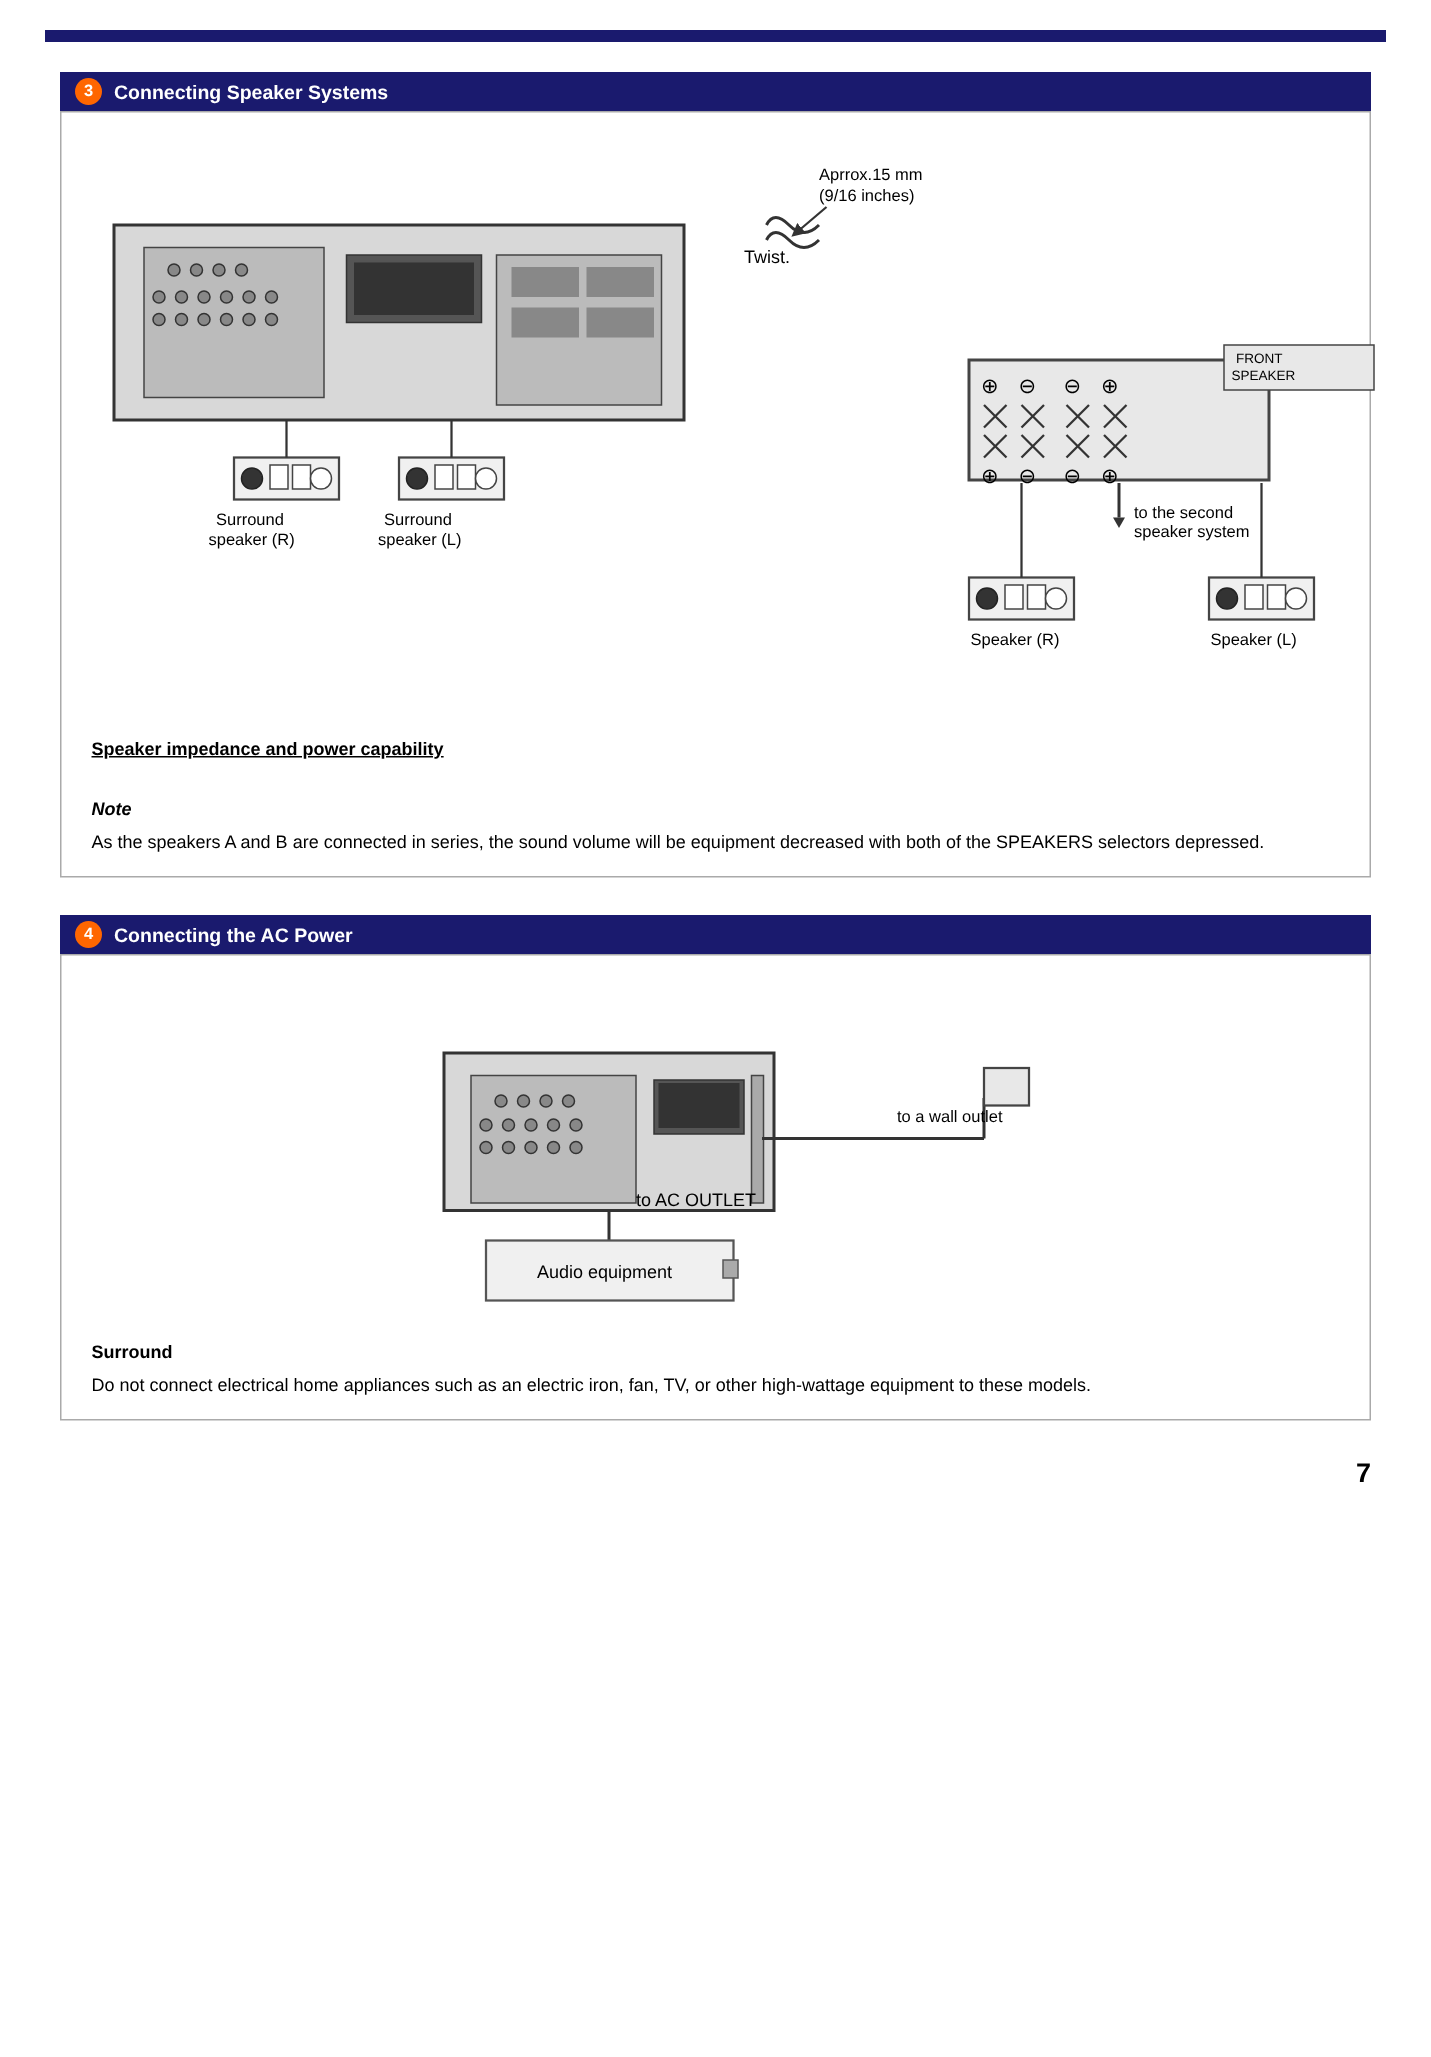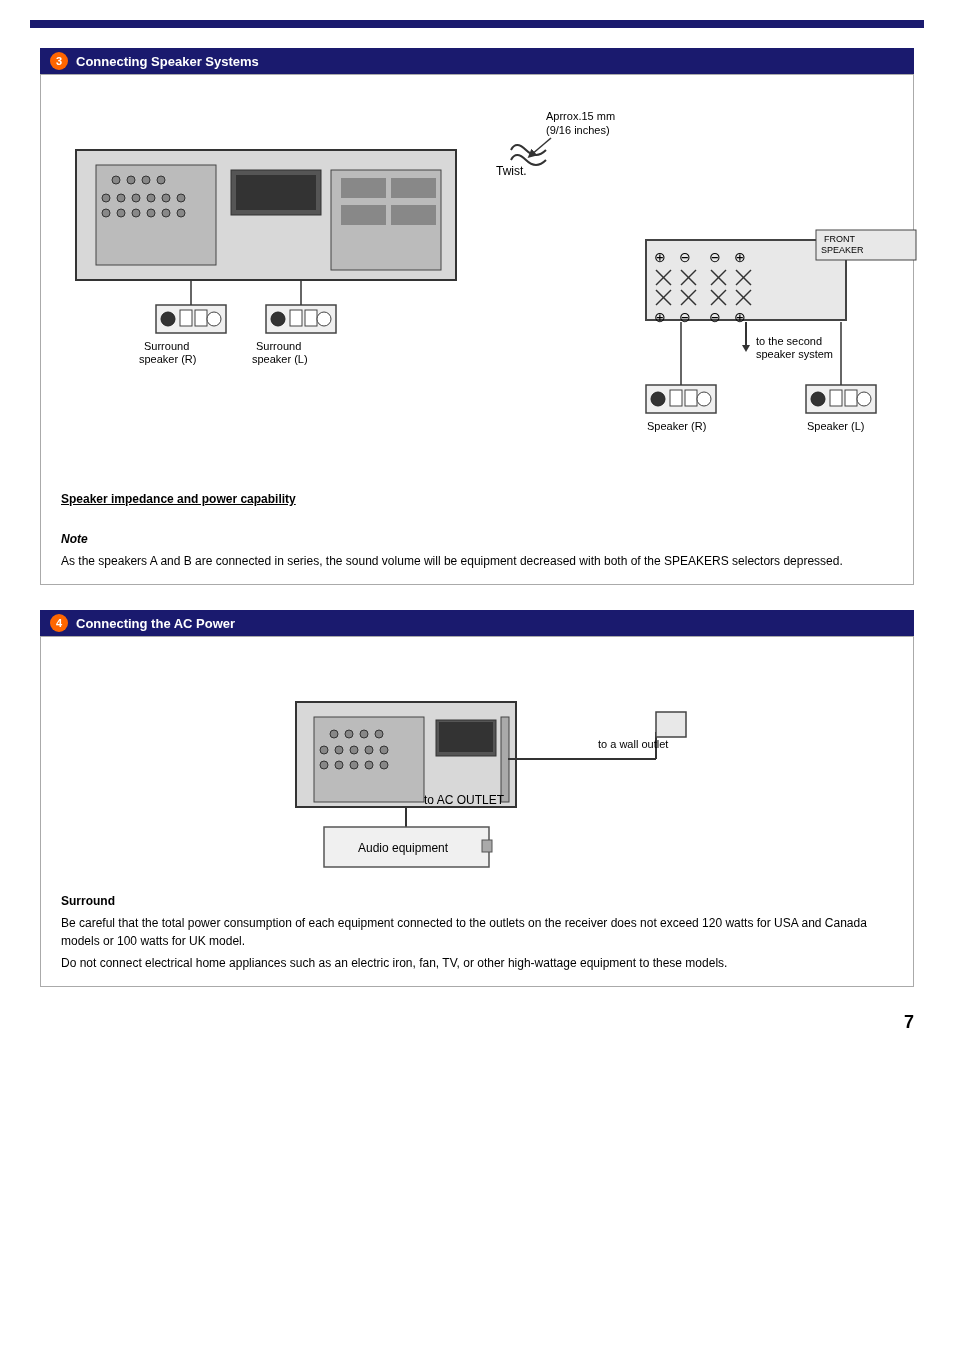--- a/index.html
+++ b/index.html
@@ -288,21 +288,20 @@
         <text x="302" y="200" font-size="12" font-family="Arial">Audio equipment</text>
 
         <rect x="426" y="188" width="10" height="12" fill="#aaa" stroke="#555"></rect>
 
       </svg>
 
       <div class="info-section">
         <p>
           <span class="caution-label">Surround</span>
         </p>
-        <p>Be careful that the total power consumption of each equipment connected to the outlets on the receiver does not exceed 120 watts for USA and Canada models or 100 watts for UK model.</p>
         <p>Do not connect electrical home appliances such as an electric iron, fan, TV, or other high-wattage equipment to these models.</p>
       </div>
     </div>
   </div>
 
   <div class="page-number">7</div>
 
 </div>
 
 </body></html>

